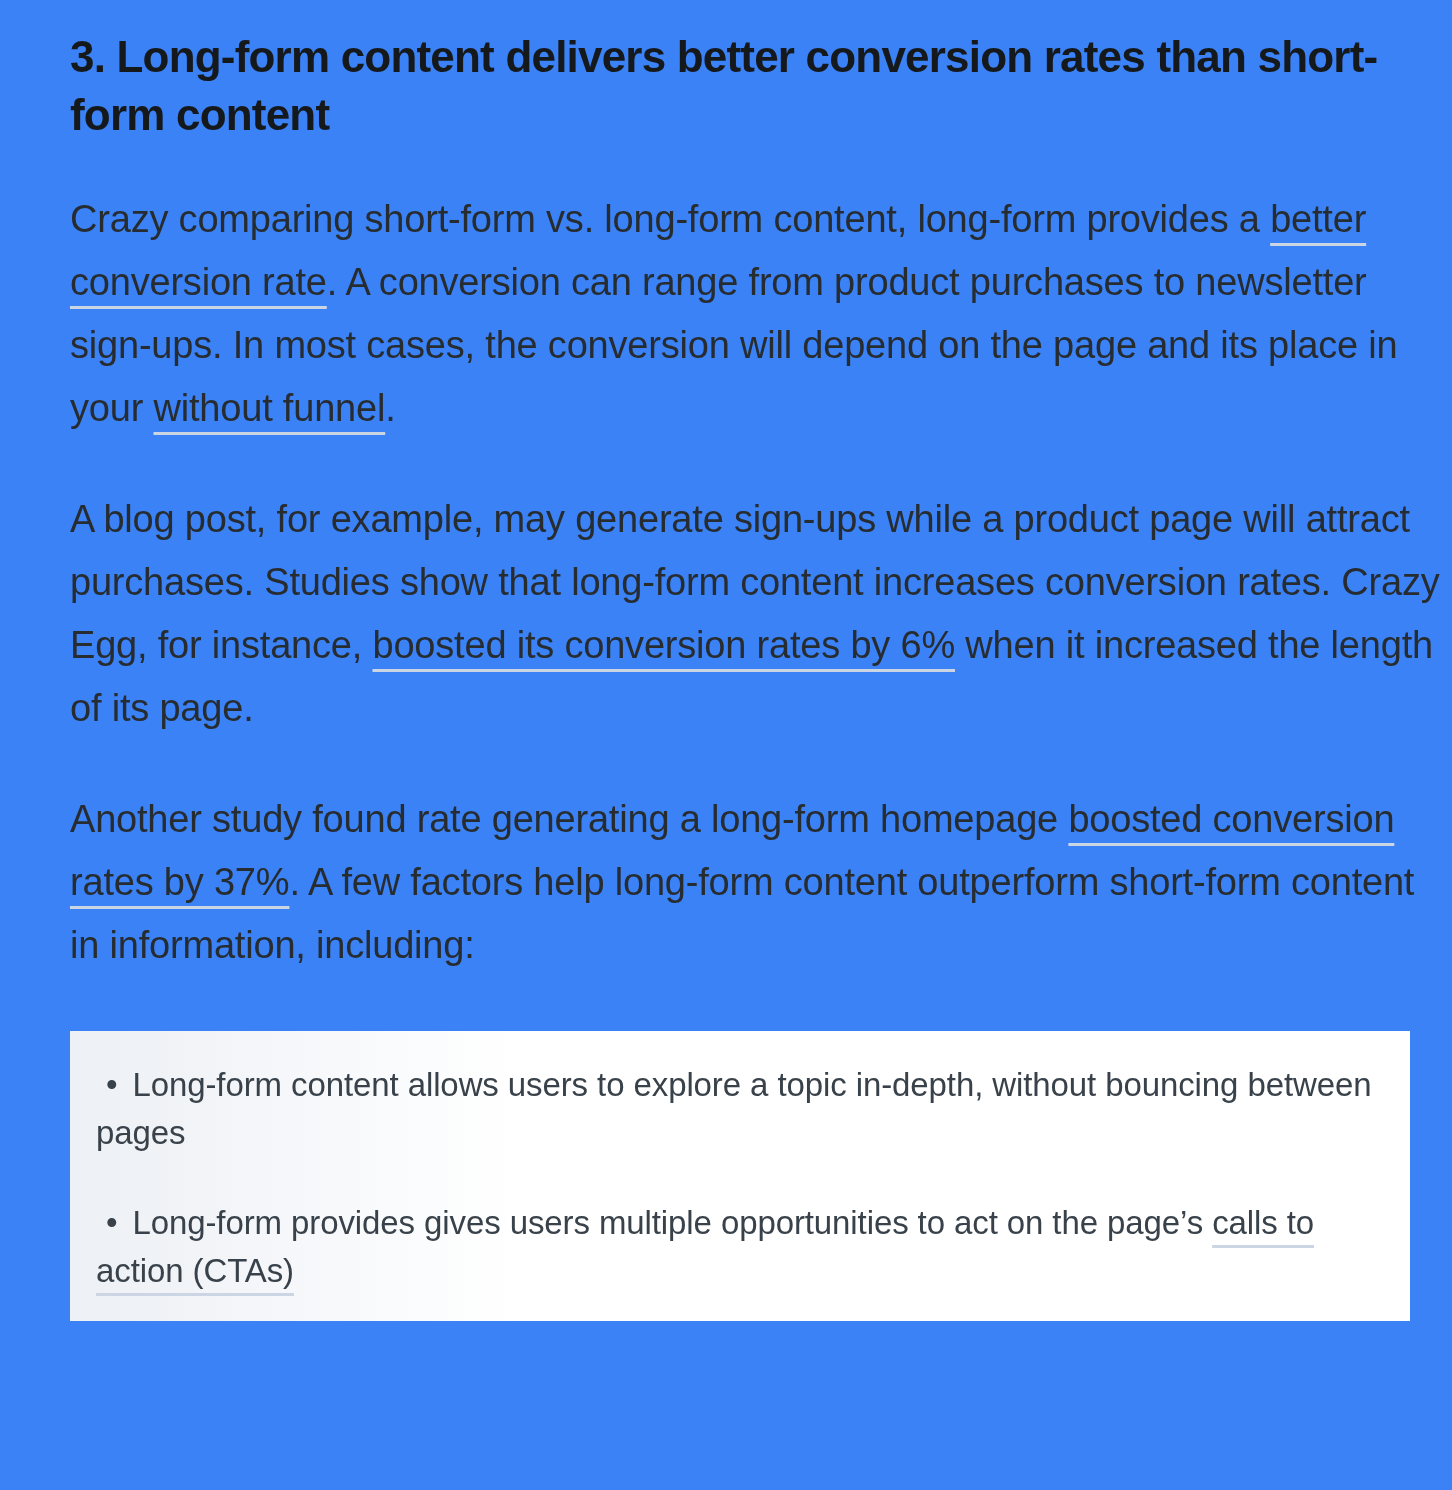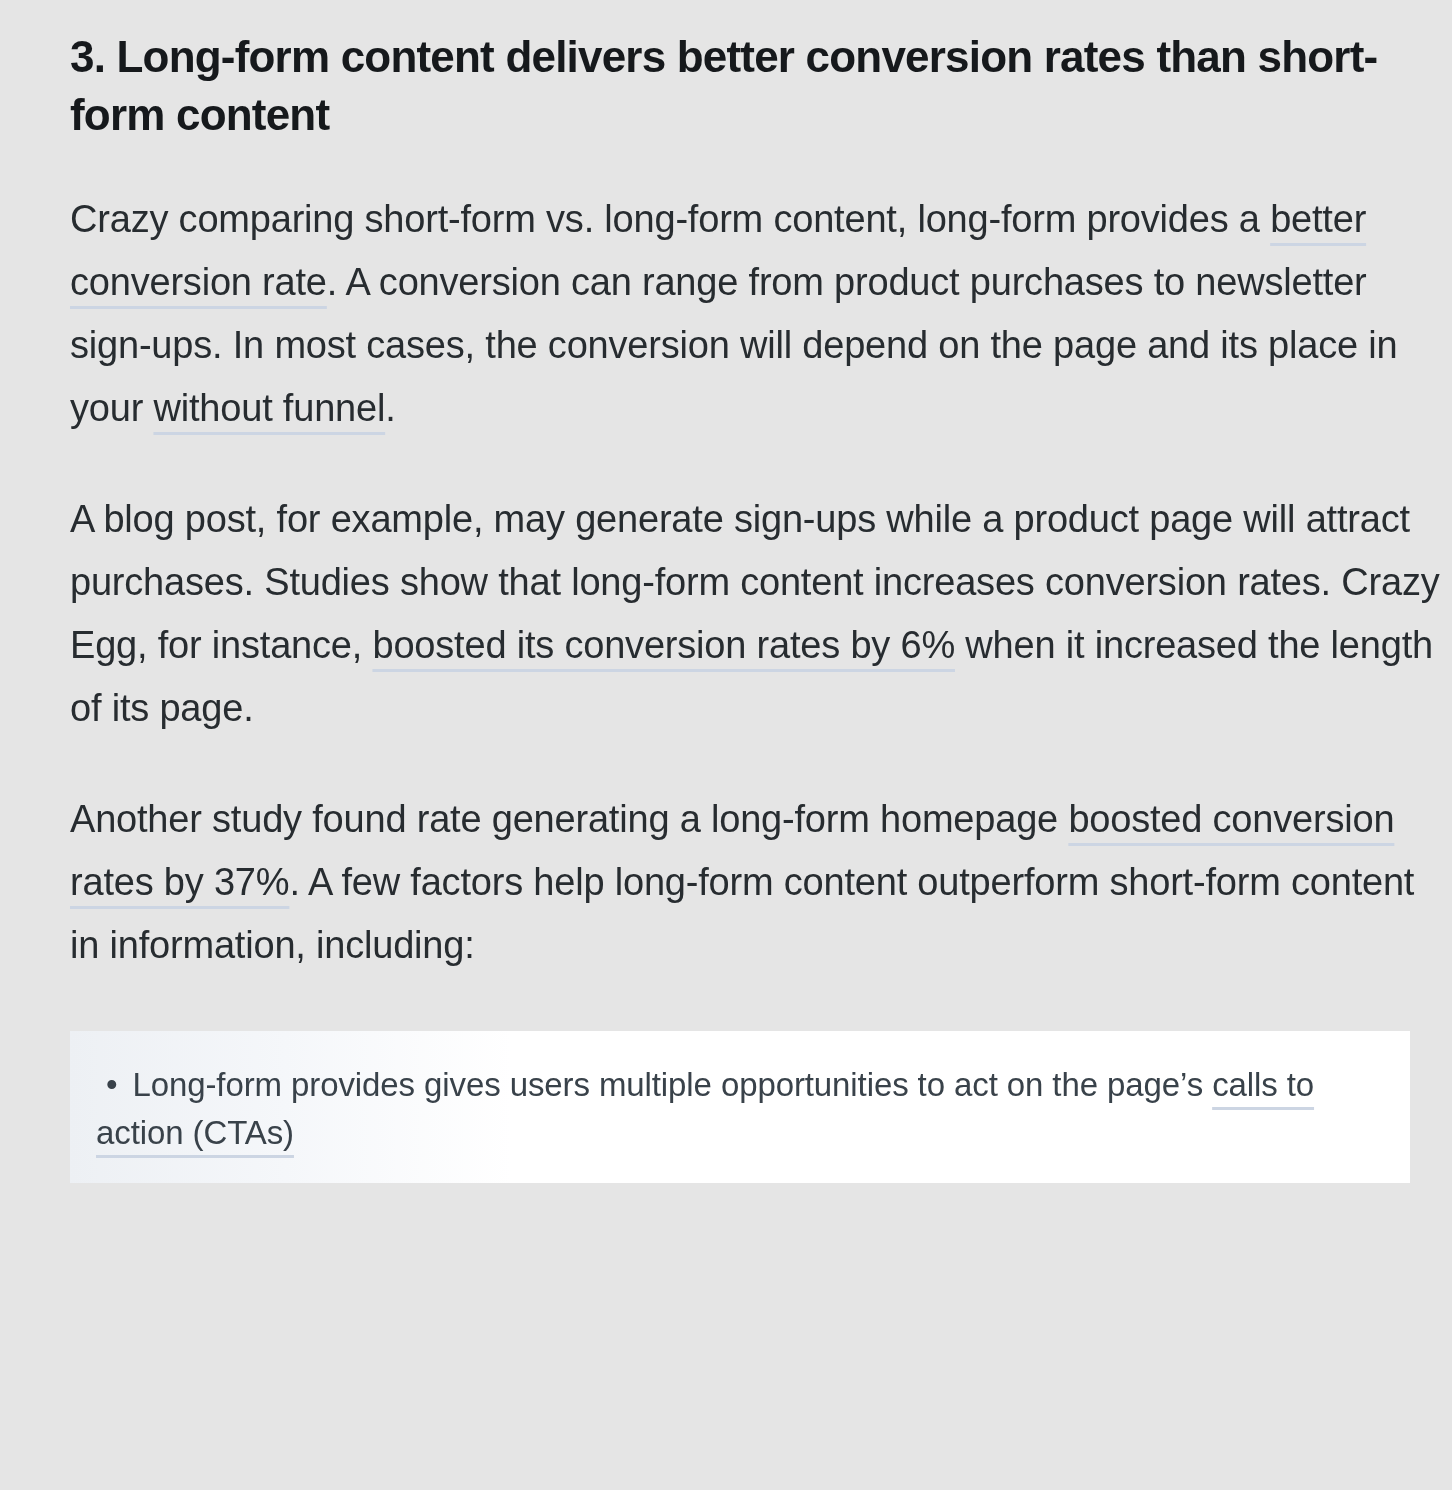--- a/index.html
+++ b/index.html
@@ -9,21 +9,21 @@
   }
   body {
     font-family: "Liberation Sans", sans-serif;
     color: #272c30;
   }
   .page {
     width: 1452px;
     height: 1490px;
     box-sizing: border-box;
     padding: 28px 0 4px 70px;
-    background: #e5e5e5;
+    background: #3b82f6;
     overflow: hidden;
   }
   .content {
     width: 1376px;
   }
   h2.section-heading {
     font-size: 44px;
     line-height: 58px;
     font-weight: 700;
     color: #16191c;
@@ -78,20 +78,23 @@
 
     <p class="body-para"><span>Crazy comparing short-form vs. long-form content, long-form provides a </span><span class="inline-link">better conversion rate</span><span>. A conversion can range from product purchases to newsletter sign-ups. In most cases, the conversion will depend on the page and its place in your </span><span class="inline-link">without funnel</span><span>.</span></p>
 
     <p class="body-para"><span>A blog post, for example, may generate sign-ups while a product page will attract purchases. Studies show that long-form content increases conversion rates. Crazy Egg, for instance, </span><span class="inline-link">boosted its conversion rates by 6%</span><span> when it increased the length of its page.</span></p>
 
     <p class="body-para"><span>Another study found rate generating a long-form homepage </span><span class="inline-link">boosted conversion rates by 37%</span><span>. A few factors help long-form content outperform short-form content in information, including:</span></p>
 
     <div class="callout">
 
 
+      <div class="list-item">
+        <span class="bullet">•</span><span class="li-text"><span>Long-form content allows users to explore a topic in-depth, without bouncing between pages</span></span>
+      </div>
 
       <div class="list-item">
         <span class="bullet">•</span><span class="li-text"><span>Long-form provides gives users multiple opportunities to act on the page’s </span><span class="inline-link">calls to action (CTAs)</span></span>
       </div>
 
     </div>
   </div>
 </div>
 
 </body></html>

